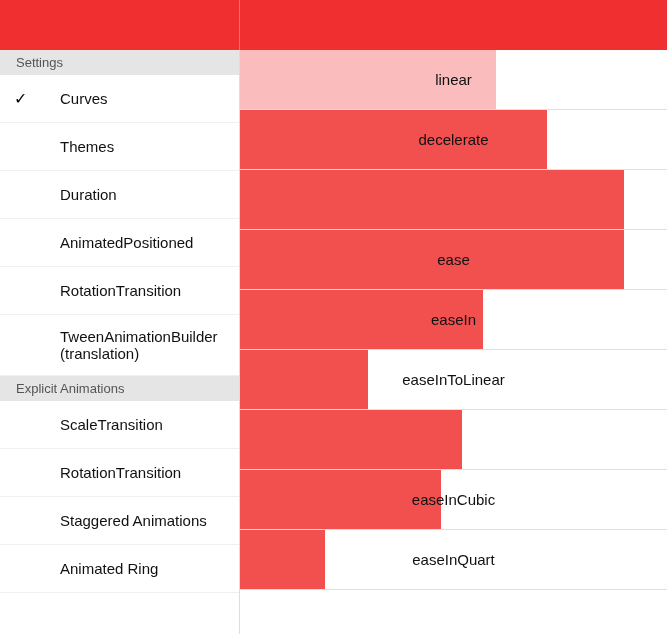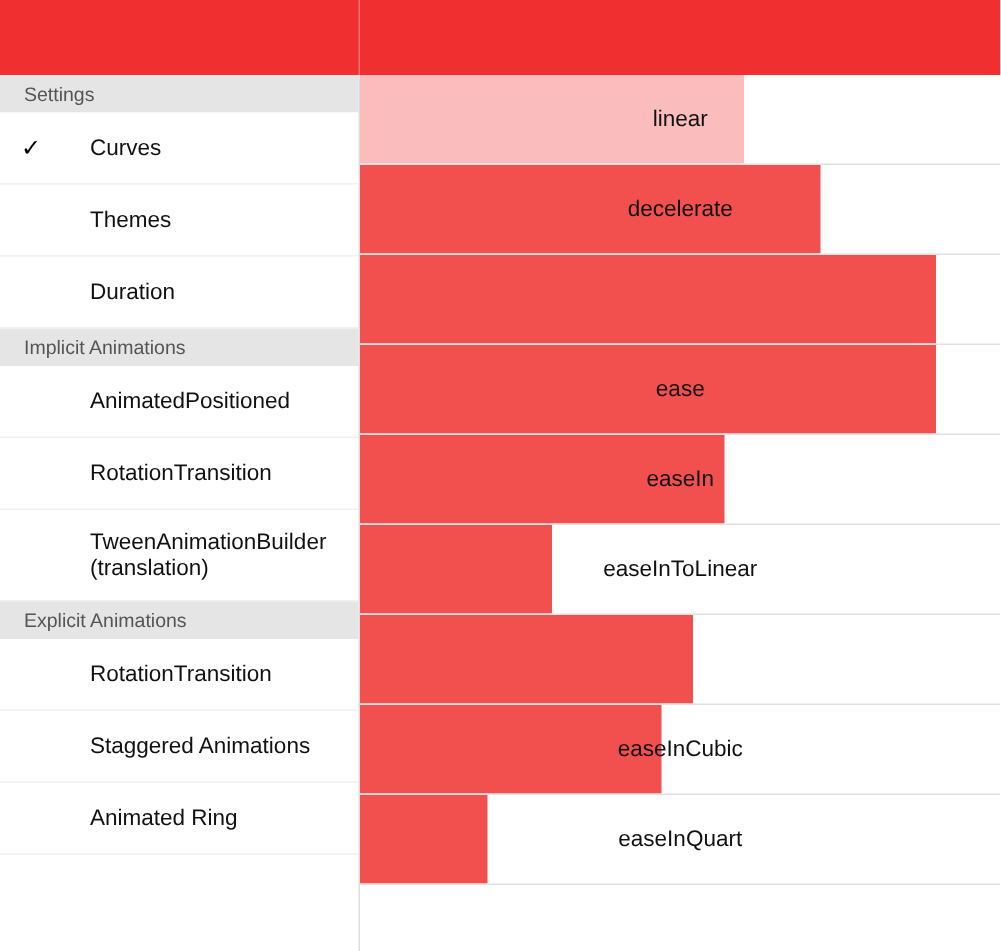--- a/index.html
+++ b/index.html
@@ -151,34 +151,37 @@
         <span class="sidebar-item-label">Curves</span>
       </div>
       <div class="sidebar-item">
         <span class="checkmark"></span>
         <span class="sidebar-item-label">Themes</span>
       </div>
       <div class="sidebar-item">
         <span class="checkmark"></span>
         <span class="sidebar-item-label">Duration</span>
       </div>
-      <div class="section-header">Implicit Animations</div>
       <div class="sidebar-item">
         <span class="checkmark"></span>
         <span class="sidebar-item-label">AnimatedPositioned</span>
       </div>
       <div class="sidebar-item">
         <span class="checkmark"></span>
         <span class="sidebar-item-label">RotationTransition</span>
       </div>
       <div class="sidebar-item">
         <span class="checkmark"></span>
         <span class="sidebar-item-label">TweenAnimationBuilder (translation)</span>
       </div>
       <div class="section-header">Explicit Animations</div>
+      <div class="sidebar-item">
+        <span class="checkmark"></span>
+        <span class="sidebar-item-label">ScaleTransition</span>
+      </div>
       <div class="sidebar-item">
         <span class="checkmark"></span>
         <span class="sidebar-item-label">RotationTransition</span>
       </div>
       <div class="sidebar-item">
         <span class="checkmark"></span>
         <span class="sidebar-item-label">Staggered Animations</span>
       </div>
       <div class="sidebar-item">
         <span class="checkmark"></span>

